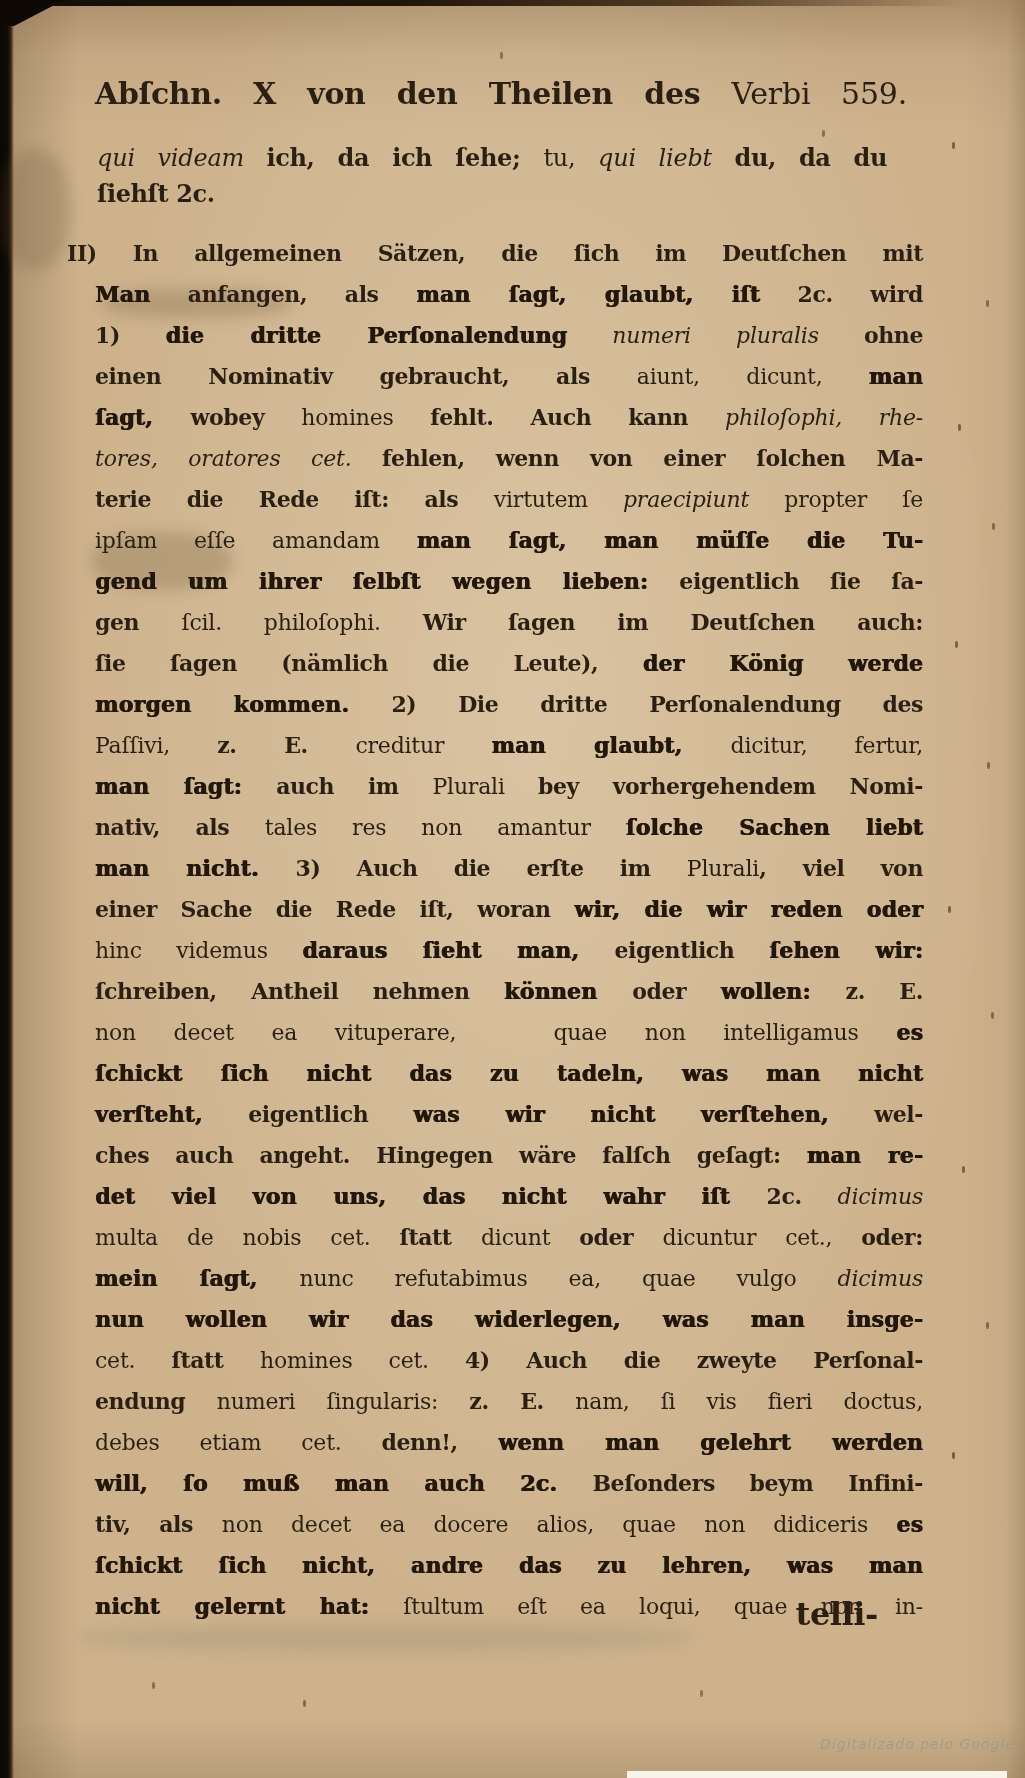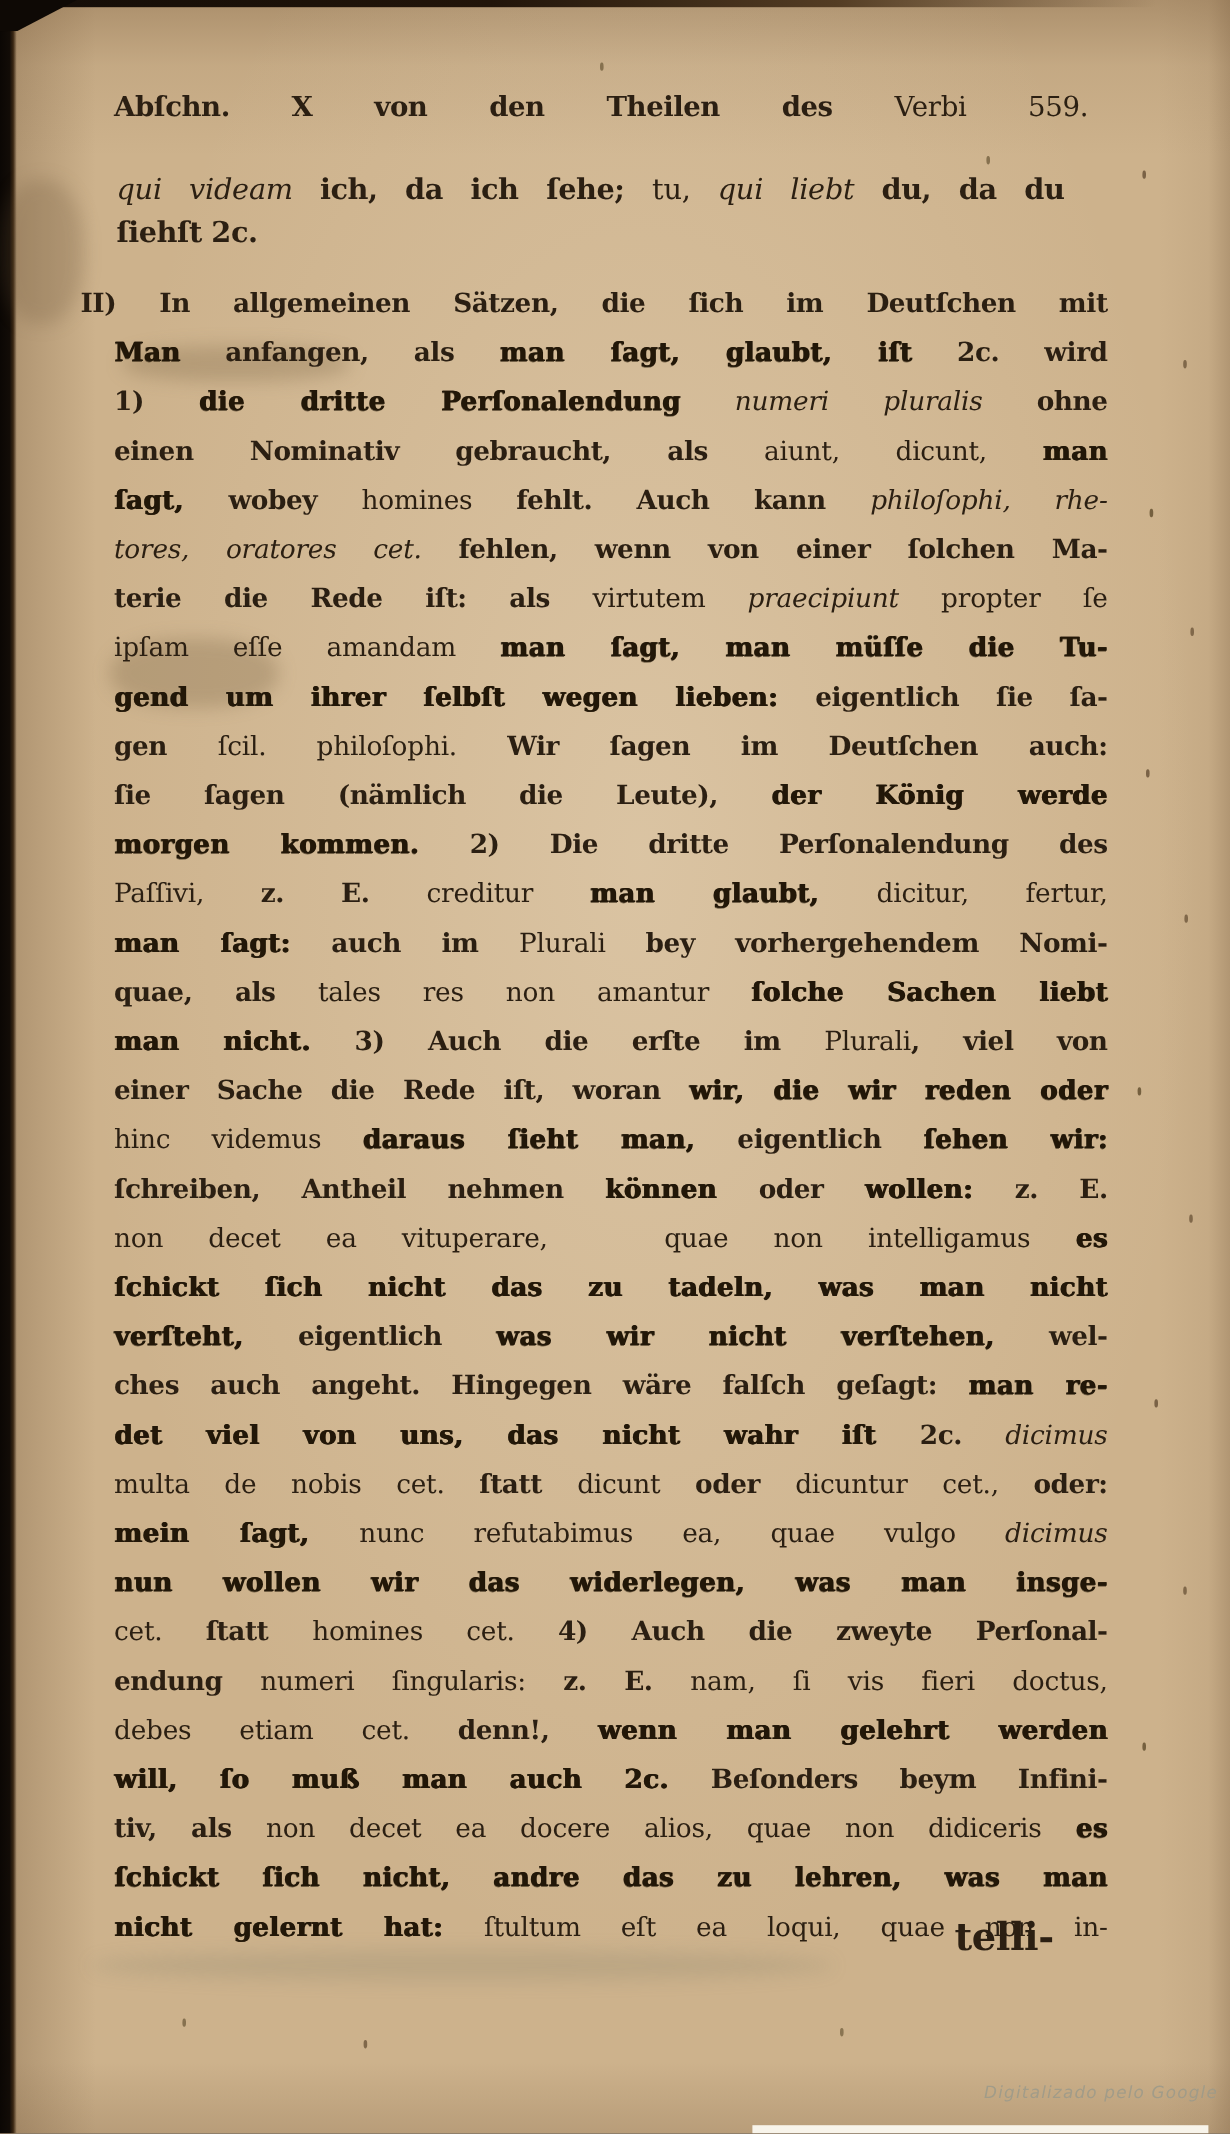--- a/index.html
+++ b/index.html
@@ -33,21 +33,21 @@
   .smudge{position:absolute;left:75px;top:1625px;width:620px;height:26px;
     background:rgba(118,122,102,.20);filter:blur(7px);border-radius:50%;}
   .specks{position:absolute;left:0;top:0;width:3px;height:7px;background:transparent;border-radius:45%;
     box-shadow:952px 142px #7a6246,986px 300px #80684a,958px 424px #75603f,
       992px 523px #80684a,955px 641px #7a6246,987px 762px #80684a,
       948px 906px #75603f,991px 1012px #80684a,962px 1166px #7a6246,
       986px 1322px #80684a,952px 1452px #75603f,918px 1562px #7a6246,
       822px 130px #86714f,303px 1700px #80684a,152px 1682px #86714f,
       500px 52px #86714f,700px 1690px #8a7552;}
   
-  .header-line{position:absolute;left:95px;top:76px;width:812px;font-size:23px;
+  .header-line{position:absolute;left:95px;top:76px;width:812px;font-size:30px;
     white-space:nowrap;text-align:justify;text-align-last:justify;word-spacing:2px;}
   .intro-block{position:absolute;left:97px;top:140px;width:790px;font-size:24px;line-height:36px;}
   .intro-line{white-space:nowrap;text-align:justify;text-align-last:justify;}
   .intro-line:last-child{text-align-last:left;}
   .body-block{position:absolute;left:95px;top:233px;width:828px;font-size:22px;line-height:40px;}
   .body-line{white-space:nowrap;text-align:justify;text-align-last:justify;word-spacing:1px;}
   .body-line.out{margin-left:-28px;width:856px;}
   .catchword-line{position:absolute;left:95px;top:1595px;width:828px;text-align:right;
     padding-right:0;font-size:32px;}
   .catchword-line span{display:inline-block;margin-right:45px;}
@@ -90,21 +90,21 @@
       <div class="body-line"><span class="s-em">ſagt, </span><span class="s-de">wobey </span><span class="s-la">homines </span><span class="s-de">fehlt.  Auch kann </span><span class="s-li">philoſophi, rhe-</span></div>
       <div class="body-line"><span class="s-li">tores, oratores cet. </span><span class="s-de">fehlen, wenn von einer ſolchen Ma-</span></div>
       <div class="body-line"><span class="s-de">terie die Rede iſt: als </span><span class="s-la">virtutem </span><span class="s-li">praecipiunt </span><span class="s-la">propter ſe</span></div>
       <div class="body-line"><span class="s-la">ipſam eſſe amandam </span><span class="s-em">man ſagt, man müſſe die Tu-</span></div>
       <div class="body-line"><span class="s-em">gend um ihrer ſelbſt wegen lieben: </span><span class="s-de">eigentlich ſie ſa-</span></div>
       <div class="body-line"><span class="s-de">gen </span><span class="s-la">ſcil. philoſophi.  </span><span class="s-de">Wir ſagen im Deutſchen auch:</span></div>
       <div class="body-line"><span class="s-de">ſie ſagen (nämlich die Leute), </span><span class="s-em">der König werde</span></div>
       <div class="body-line"><span class="s-em">morgen kommen.  </span><span class="s-de">2) Die dritte Perſonalendung des</span></div>
       <div class="body-line"><span class="s-la">Paſſivi, </span><span class="s-de">z. E. </span><span class="s-la">creditur </span><span class="s-em">man glaubt, </span><span class="s-la">dicitur, fertur,</span></div>
       <div class="body-line"><span class="s-em">man ſagt: </span><span class="s-de">auch im </span><span class="s-la">Plurali </span><span class="s-de">bey vorhergehendem Nomi-</span></div>
-      <div class="body-line"><span class="s-de">quae, als </span><span class="s-la">tales res non amantur </span><span class="s-em">ſolche Sachen liebt</span></div>
+      <div class="body-line"><span class="s-de">nativ, als </span><span class="s-la">tales res non amantur </span><span class="s-em">ſolche Sachen liebt</span></div>
       <div class="body-line"><span class="s-em">man nicht.  </span><span class="s-de">3) Auch die erſte im </span><span class="s-la">Plurali</span><span class="s-de">, viel von</span></div>
       <div class="body-line"><span class="s-de">einer Sache die Rede iſt, woran </span><span class="s-em">wir, die wir reden oder</span></div>
       <div class="body-line"><span class="s-la">hinc videmus </span><span class="s-em">daraus ſieht man, </span><span class="s-de">eigentlich </span><span class="s-em">ſehen wir:</span></div>
       <div class="body-line"><span class="s-de">ſchreiben, Antheil nehmen </span><span class="s-em">können </span><span class="s-de">oder </span><span class="s-em">wollen: </span><span class="s-de">z. E.</span></div>
       <div class="body-line"><span class="s-la">non decet ea vituperare,   quae non intelligamus </span><span class="s-em">es</span></div>
       <div class="body-line"><span class="s-em">ſchickt ſich nicht das zu tadeln, was man nicht</span></div>
       <div class="body-line"><span class="s-em">verſteht, </span><span class="s-de">eigentlich </span><span class="s-em">was wir nicht verſtehen, </span><span class="s-de">wel-</span></div>
       <div class="body-line"><span class="s-de">ches auch angeht.  Hingegen wäre falſch geſagt: </span><span class="s-em">man re-</span></div>
       <div class="body-line"><span class="s-em">det viel von uns, das nicht wahr iſt </span><span class="s-de">2c. </span><span class="s-li">dicimus</span></div>
       <div class="body-line"><span class="s-la">multa de nobis cet. </span><span class="s-de">ſtatt </span><span class="s-la">dicunt </span><span class="s-de">oder </span><span class="s-la">dicuntur cet., </span><span class="s-de">oder:</span></div>

